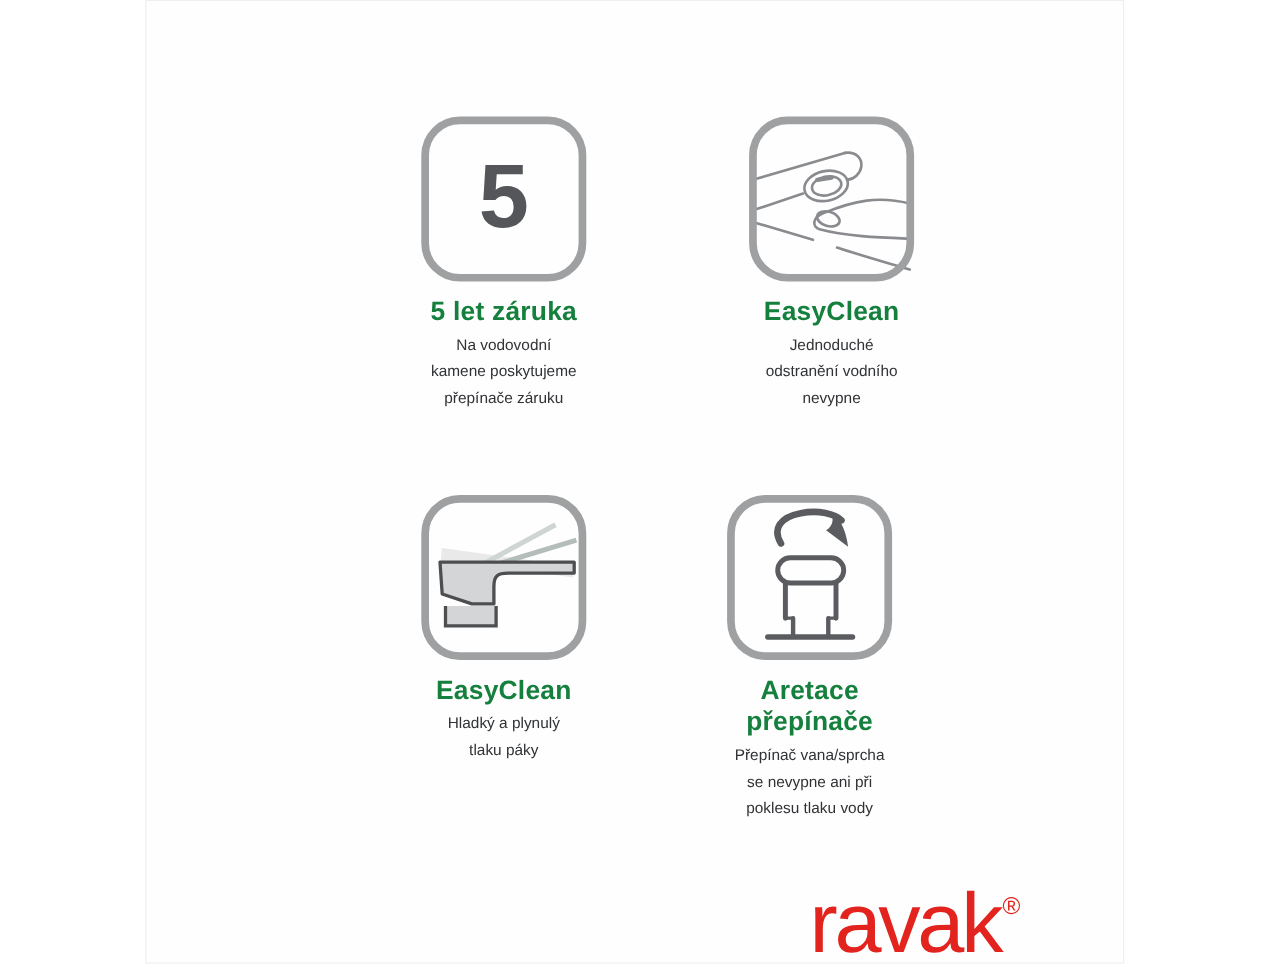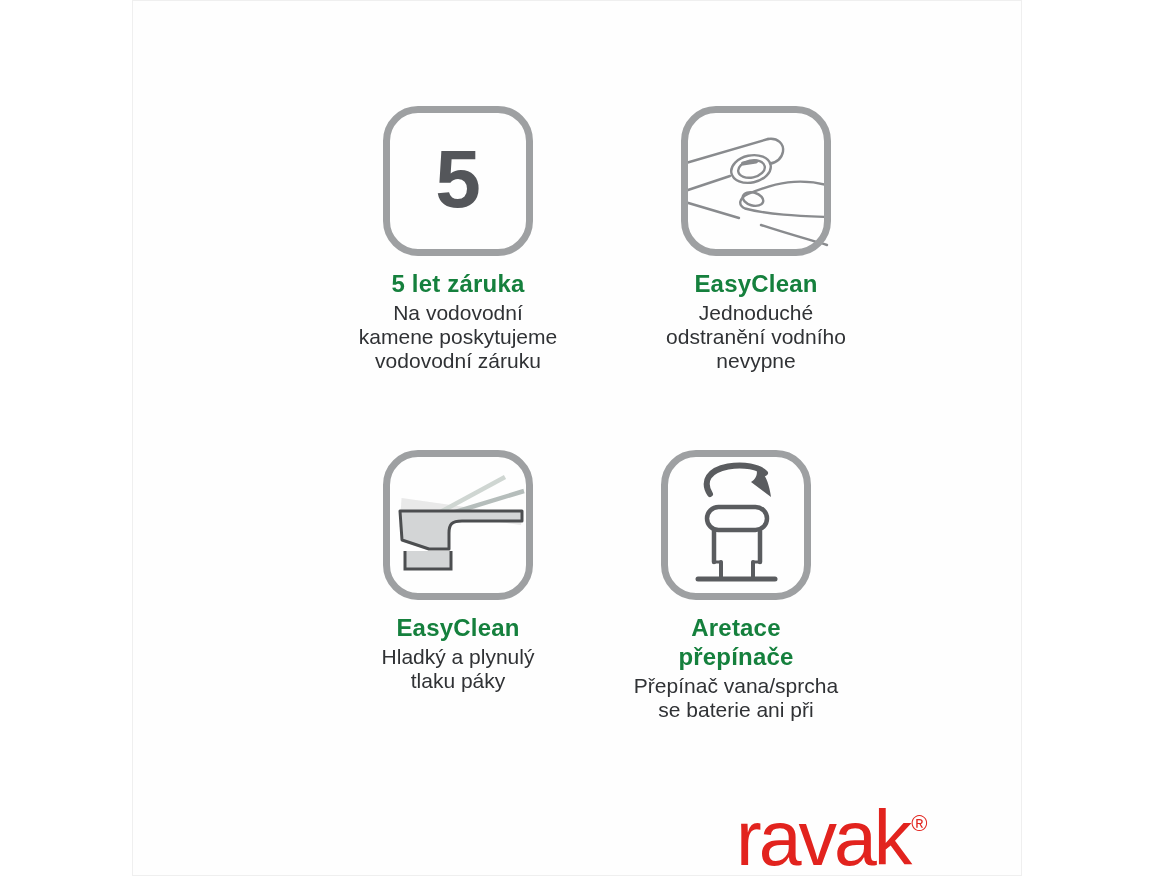--- a/index.html
+++ b/index.html
@@ -29,21 +29,21 @@
   }
   .tile svg{position:absolute;left:0;top:0;z-index:1;}
   .badge-number{
     font-size:82px;font-weight:700;color:#54565a;line-height:1;
     letter-spacing:0;margin-top:-4px;z-index:1;
   }
   .feature-title{
     font-size:24px;font-weight:700;color:#15803d;line-height:29px;letter-spacing:0.2px;
   }
   .feature-desc{margin-top:3px;}
-  .desc-line{font-size:21px;color:#303235;line-height:24px;}
+  .desc-line{font-size:14px;color:#303235;line-height:24px;}
   .logo{
     position:absolute;left:736px;top:792px;z-index:1;
     font-size:77px;font-weight:400;color:#e2231e;letter-spacing:-3px;line-height:64px;
     white-space:nowrap;
   }
   .logo sup{font-size:22px;letter-spacing:0;vertical-align:34px;margin-left:2px;}
 </style>
 </head>
 <body>
 
@@ -52,21 +52,21 @@
 <div class="feature-cell" id="cell-warranty">
   <div class="tile">
     <div class="badge-number">5</div>
   </div>
   <div class="feature-title">
     <div>5 let záruka</div>
   </div>
   <div class="feature-desc">
     <div class="desc-line">Na vodovodní</div>
     <div class="desc-line">kamene poskytujeme</div>
-    <div class="desc-line">vodovodní záruku</div>
+    <div class="desc-line">přepínače záruku</div>
   </div>
 </div>
 
 <div class="feature-cell" id="cell-easyclean">
   <div class="tile">
     <svg width="150" height="150" viewBox="0 0 150 150" fill="none" stroke="#898b8e" stroke-width="2.4" stroke-linecap="round" stroke-linejoin="round">
       <path d="M5,57 L87,33"></path>
       <path d="M87,33 C97,31.5 103,38 102,45.5 C101,52 95.5,57 89,57.5"></path>
       <path d="M4,85 L49,70"></path>
       <ellipse transform="rotate(-12 70 63)" cx="70" cy="63" rx="20" ry="13.5"></ellipse>
@@ -118,19 +118,20 @@
       <path d="M49,44 C41,31 48,20 67,16.5 C83,13.5 98,17 104,23" stroke-width="6"></path>
       <path d="M94,15 C102,20 108,31 110,47 L90,32 C97,28 97,21 94,15 Z" fill="#5a5c5f" stroke="none"></path>
     </svg>
   </div>
   <div class="feature-title">
     <div>Aretace</div>
     <div>přepínače</div>
   </div>
   <div class="feature-desc">
     <div class="desc-line">Přepínač vana/sprcha</div>
-    <div class="desc-line">se baterie ani při</div>
+    <div class="desc-line">se nevypne ani při</div>
+    <div class="desc-line">poklesu tlaku vody</div>
   </div>
 </div>
 
 <div class="logo">
   <span>ravak</span><sup>®</sup>
 </div>
 
 </body></html>

